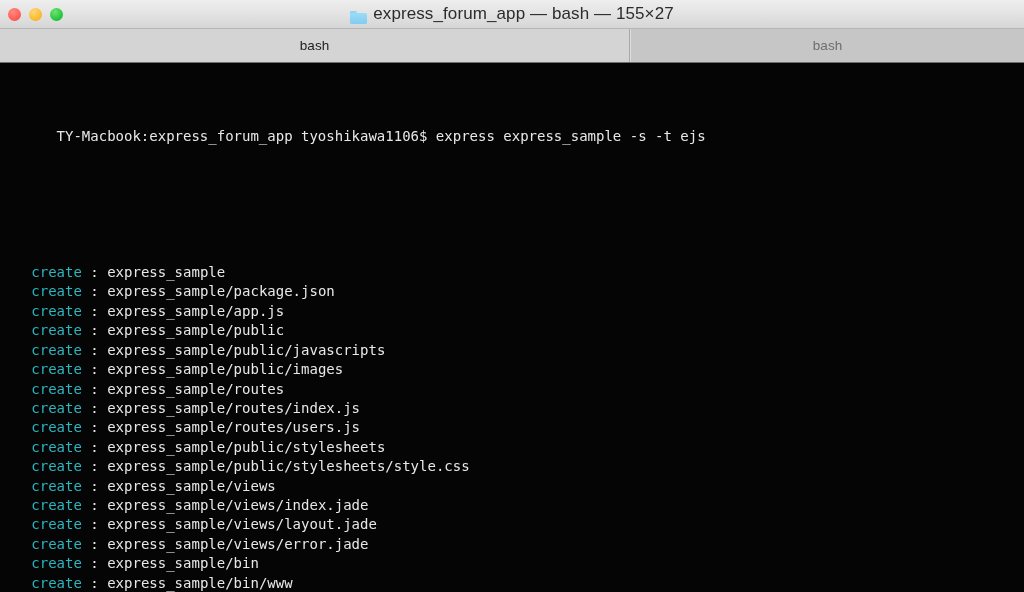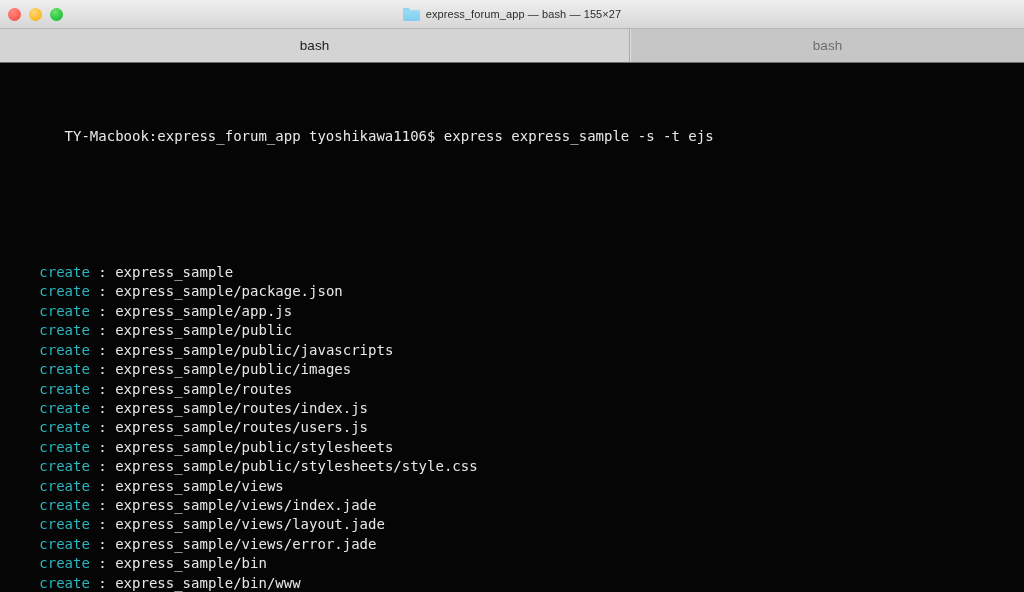--- a/index.html
+++ b/index.html
@@ -52,25 +52,25 @@
     display: block;
   }
   .light.close  { background: radial-gradient(circle at 38% 30%, #ff8a80 0%, #ff5f57 60%, #e0443e 100%); }
   .light.min    { background: radial-gradient(circle at 38% 30%, #ffd77a 0%, #febc2e 60%, #dfa123 100%); }
   .light.zoom   { background: radial-gradient(circle at 38% 30%, #6fe36f 0%, #28c840 60%, #1faa32 100%); }
 
   #title-center {
     width: 100%;
     text-align: center;
     display: flex;
-    align-items: center;
+    align-items: flex-end;
     justify-content: center;
     gap: 6px;
     font-family: "Liberation Sans", sans-serif;
-    font-size: 11px;
+    font-size: 17px;
     color: #2c2c2c;
     letter-spacing: 0.1px;
   }
   #folder-icon {
     display: inline-block;
     width: 17px;
     height: 13px;
     position: relative;
     flex: 0 0 auto;
   }
@@ -121,21 +121,21 @@
   }
 
   
   #terminal {
     flex: 1 1 auto;
     background: #050505;
     color: #e6e6e6;
     font-family: "DejaVu Sans Mono", monospace;
     font-size: 14px;
     line-height: 19.4px;
-    padding: 6px 0 0 14px;
+    padding: 6px 0 0 6px;
     box-sizing: border-box;
     overflow: hidden;
     white-space: pre;
   }
   .line {
     white-space: pre;
     min-height: 19.4px;
   }
   .kw-create { color: #2bb6c0; margin-top: 36px; }
   .plain { color: #e8e8e8; }

